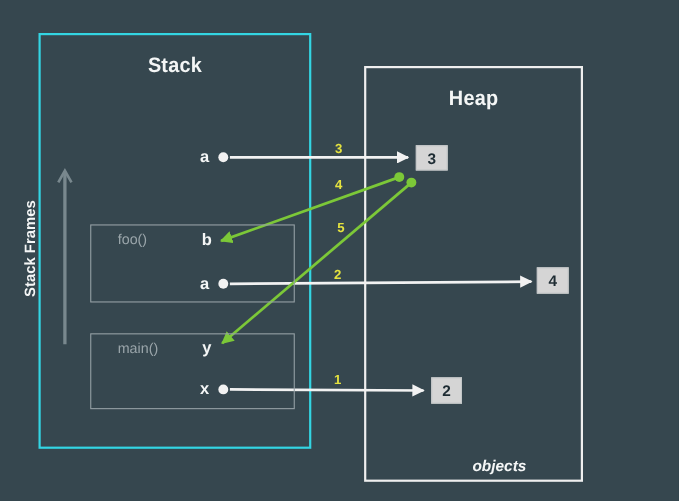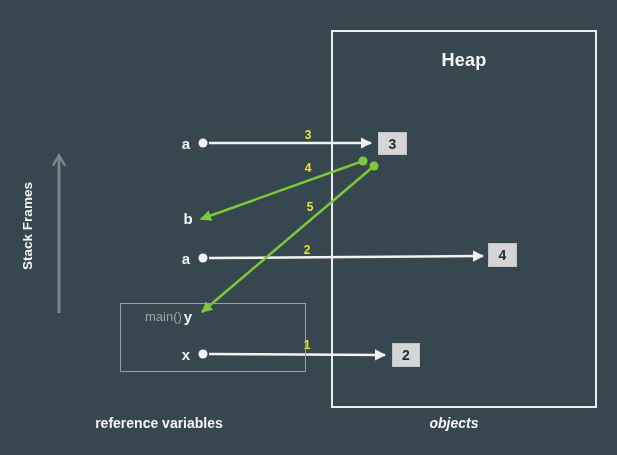--- a/index.html
+++ b/index.html
@@ -8,21 +8,21 @@
     width: 617px; height: 455px;
     background: var(--background, #36474f);
     font-family: "Liberation Sans", sans-serif;
     overflow: hidden;
   }
   .panel {
     position: absolute; top: 30px; height: 378px;
     box-sizing: border-box; border: 2px solid;
   }
   #stack-panel { left: 35px; width: 248px; border-color: var(--stack-border); }
-  #heap-panel  { left: 331px; width: 266px; border-color: var(--heap-border); }
+  #heap-panel  { left: 331px; width: 199px; border-color: var(--heap-border); margin-top: 30px; }
   .panel-title {
     position: absolute; top: 17px; left: 0; width: 100%;
     text-align: center; font-size: 19px; font-weight: bold;
     color: var(--text); transform: scaleX(.95); letter-spacing: 0.2px;
   }
   .caption {
     position: absolute; top: 415px; text-align: center;
     font-size: 14px; font-weight: 600; color: var(--text);
   }
   #stack-caption { left: 35px; width: 248px; }
@@ -57,26 +57,28 @@
     text-anchor: middle;
   }
 </style>
 </head>
 <body>
 
 <div id="canvas">
 
   <div class="side-label">Stack Frames</div>
 
+  <div class="panel" id="stack-panel">
+    <div class="panel-title">Stack</div>
+  </div>
 
   <div class="panel" id="heap-panel">
     <div class="panel-title">Heap</div>
   </div>
 
-  <div class="caption" id="stack-caption">reference variables</div>
   <div class="caption" id="heap-caption">objects</div>
 
   <svg id="connections" width="617" height="455" viewBox="0 0 617 455">
     <defs>
       <marker id="mk-white" viewBox="0 0 10 10" refX="9" refY="5" markerWidth="4.5" markerHeight="4.5" orient="auto">
         <path id="mk-white-path" d="M0,0 L10,5 L0,10 Z" fill="#f2f2f2"></path>
       </marker>
       <marker id="mk-green" viewBox="0 0 10 10" refX="9" refY="5" markerWidth="4.5" markerHeight="4.5" orient="auto">
         <path id="mk-green-path" d="M0,0 L10,5 L0,10 Z" fill="#7cc838"></path>
       </marker>
@@ -97,21 +99,24 @@
         <text x="308" y="139">3</text>
         <line x1="363" y1="161" x2="201" y2="219" stroke="#7cc838" stroke-width="2.5" marker-end="url(#mk-green)"></line>
         <circle cx="363" cy="161" r="4.5" fill="#7cc838"></circle>
         <text x="308" y="172">4</text>
         <line x1="374" y1="166" x2="202" y2="312" stroke="#7cc838" stroke-width="2.5" marker-end="url(#mk-green)"></line>
         <circle cx="374" cy="166" r="4.5" fill="#7cc838"></circle>
         <text x="310" y="211">5</text>
       </g>
   </svg>
 
-    <div class="frame" style="left: 82px; top: 303px; width: 186px; height: 69px; margin-left: 38px;">
+    <div class="frame" style="left: 82px; top: 204px; width: 186px; height: 71px;">
+      <span class="frame-name">foo()</span>
+    </div>
+    <div class="frame" style="left: 82px; top: 303px; width: 186px; height: 69px;">
       <span class="frame-name">main()</span>
     </div>
     <div class="variable" style="left: 186px; top: 143px;">a</div>
     <div class="variable" style="left: 188px; top: 218px;">b</div>
     <div class="variable" style="left: 186px; top: 258px;">a</div>
     <div class="variable" style="left: 188px; top: 316px;">y</div>
     <div class="variable" style="left: 186px; top: 354px;">x</div>
     <div class="heap-object" style="left: 378px; top: 132px; width: 29px; height: 23px;">3</div>
     <div class="heap-object" style="left: 488px; top: 243px; width: 29px; height: 24px;">4</div>
     <div class="heap-object" style="left: 392px; top: 343px; width: 28px; height: 24px;">2</div>

